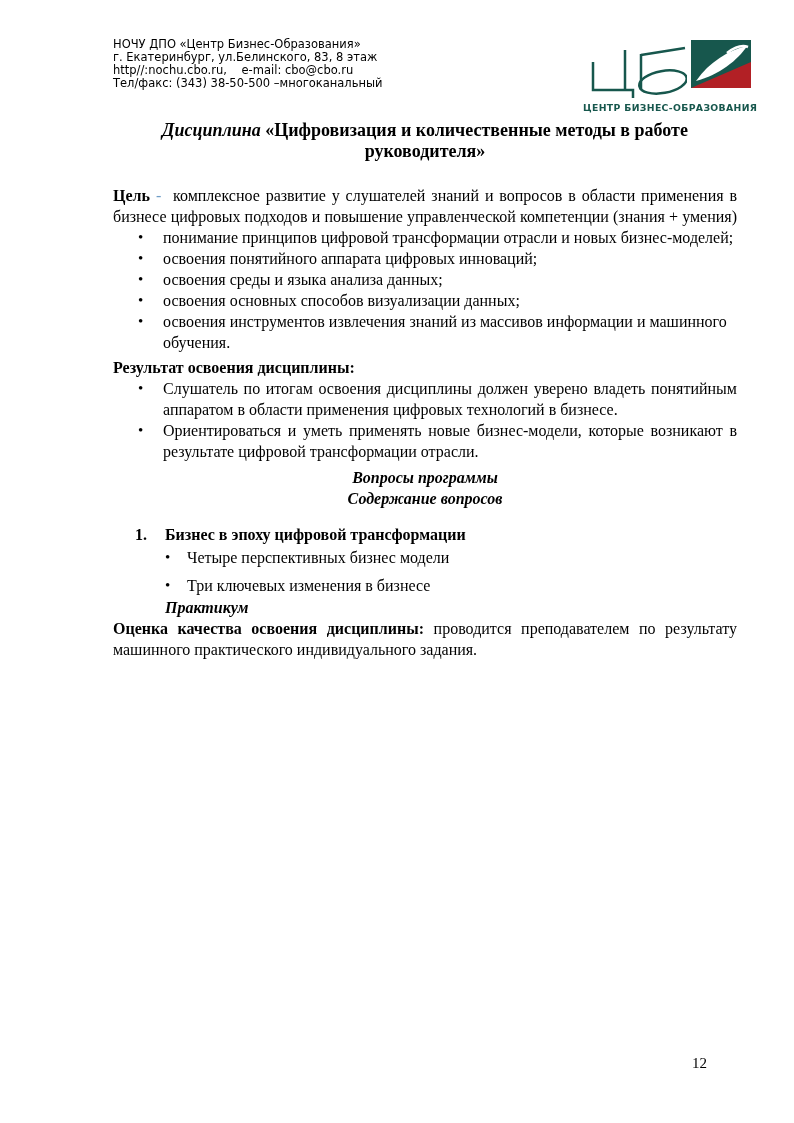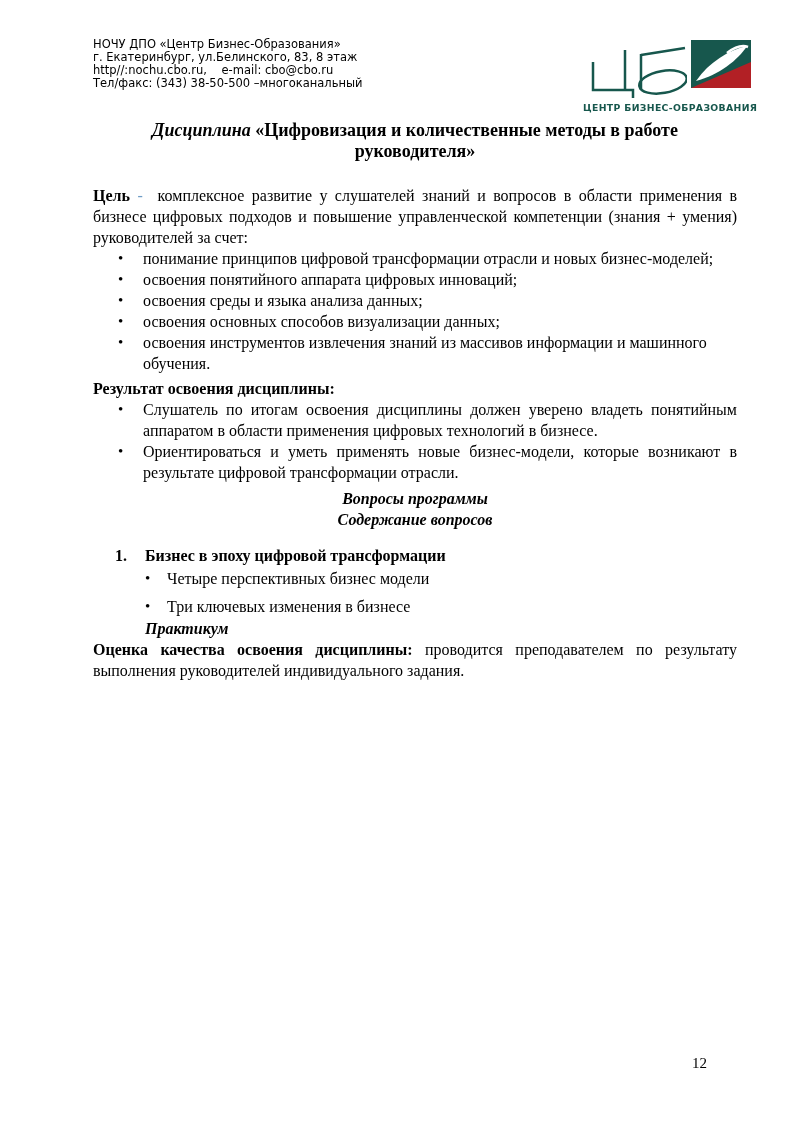--- a/index.html
+++ b/index.html
@@ -2,21 +2,21 @@
 <html><head>
 <meta charset="utf-8">
 <style>
   * { margin: 0; padding: 0; box-sizing: border-box; }
   html, body { background: #ffffff; }
   body {
     width: 794px; height: 1123px;
     font-family: "Liberation Serif", "DejaVu Serif", serif;
     font-size: 16px; color: #000;
   }
-  .page { position: relative; width: 794px; height: 1123px; background: #fff; overflow: hidden; }
+  .page { position: relative; width: 794px; height: 1123px; background: #fff; overflow: hidden; padding-left: 20px; }
   .content { padding: 38px 57px 0 93px; }
 
   
   .contact-block { }
   .contact-line {
     font-family: "DejaVu Sans", "Liberation Sans", sans-serif;
     font-size: 11.5px; line-height: 13px; white-space: pre; color: #000;
   }
   .logo { position: absolute; top: 40px; right: 41px; width: 170px; }
   .logo-row { display: flex; align-items: flex-start; gap: 4px; }
@@ -76,21 +76,20 @@
     </div>
 
     <div class="doc-title">
       <div><span class="it">Дисциплина</span><span> «Цифровизация и количественные методы в работе</span></div>
       <div>руководителя»</div>
     </div>
 
     <div class="goal">
       <div class="jline"><span class="bold">Цель</span> <span class="dash">-</span>&nbsp; <span>комплексное развитие у слушателей знаний и вопросов в области применения в</span></div>
       <div class="jline">бизнесе цифровых подходов и повышение управленческой компетенции (знания + умения)</div>
-      <div class="line">руководителей за счет:</div>
     </div>
 
     <ul class="blist">
       <li>понимание принципов цифровой трансформации отрасли и новых бизнес-моделей;</li>
       <li>освоения понятийного аппарата цифровых инноваций;</li>
       <li>освоения среды и языка анализа данных;</li>
       <li>освоения основных способов визуализации данных;</li>
       <li>освоения инструментов извлечения знаний из массивов информации и машинного обучения.</li>
     </ul>
 
@@ -114,21 +113,21 @@
       <span class="ttl">Бизнес в эпоху цифровой трансформации</span>
     </div>
     <ul class="sublist">
       <li>Четыре перспективных бизнес модели</li>
       <li>Три ключевых изменения в бизнесе</li>
     </ul>
     <div class="practicum">Практикум</div>
 
     <div class="assessment">
       <div class="jline"><span class="bold">Оценка качества освоения дисциплины:</span> <span>проводится преподавателем по результату</span></div>
-      <div class="line">выполнения руководителей индивидуального задания.</div>
+      <div class="line">машинного практического индивидуального задания.</div>
     </div>
 
   </div>
 
   <div class="logo">
     <div class="logo-row">
       <svg width="104" height="60" viewBox="0 0 104 60">
         <g fill="none" stroke="#17574d" stroke-width="2.5">
           <path d="M10 22 L10 50 L50 50 L50 58"></path>
           <path d="M42 10 L42 50"></path>

